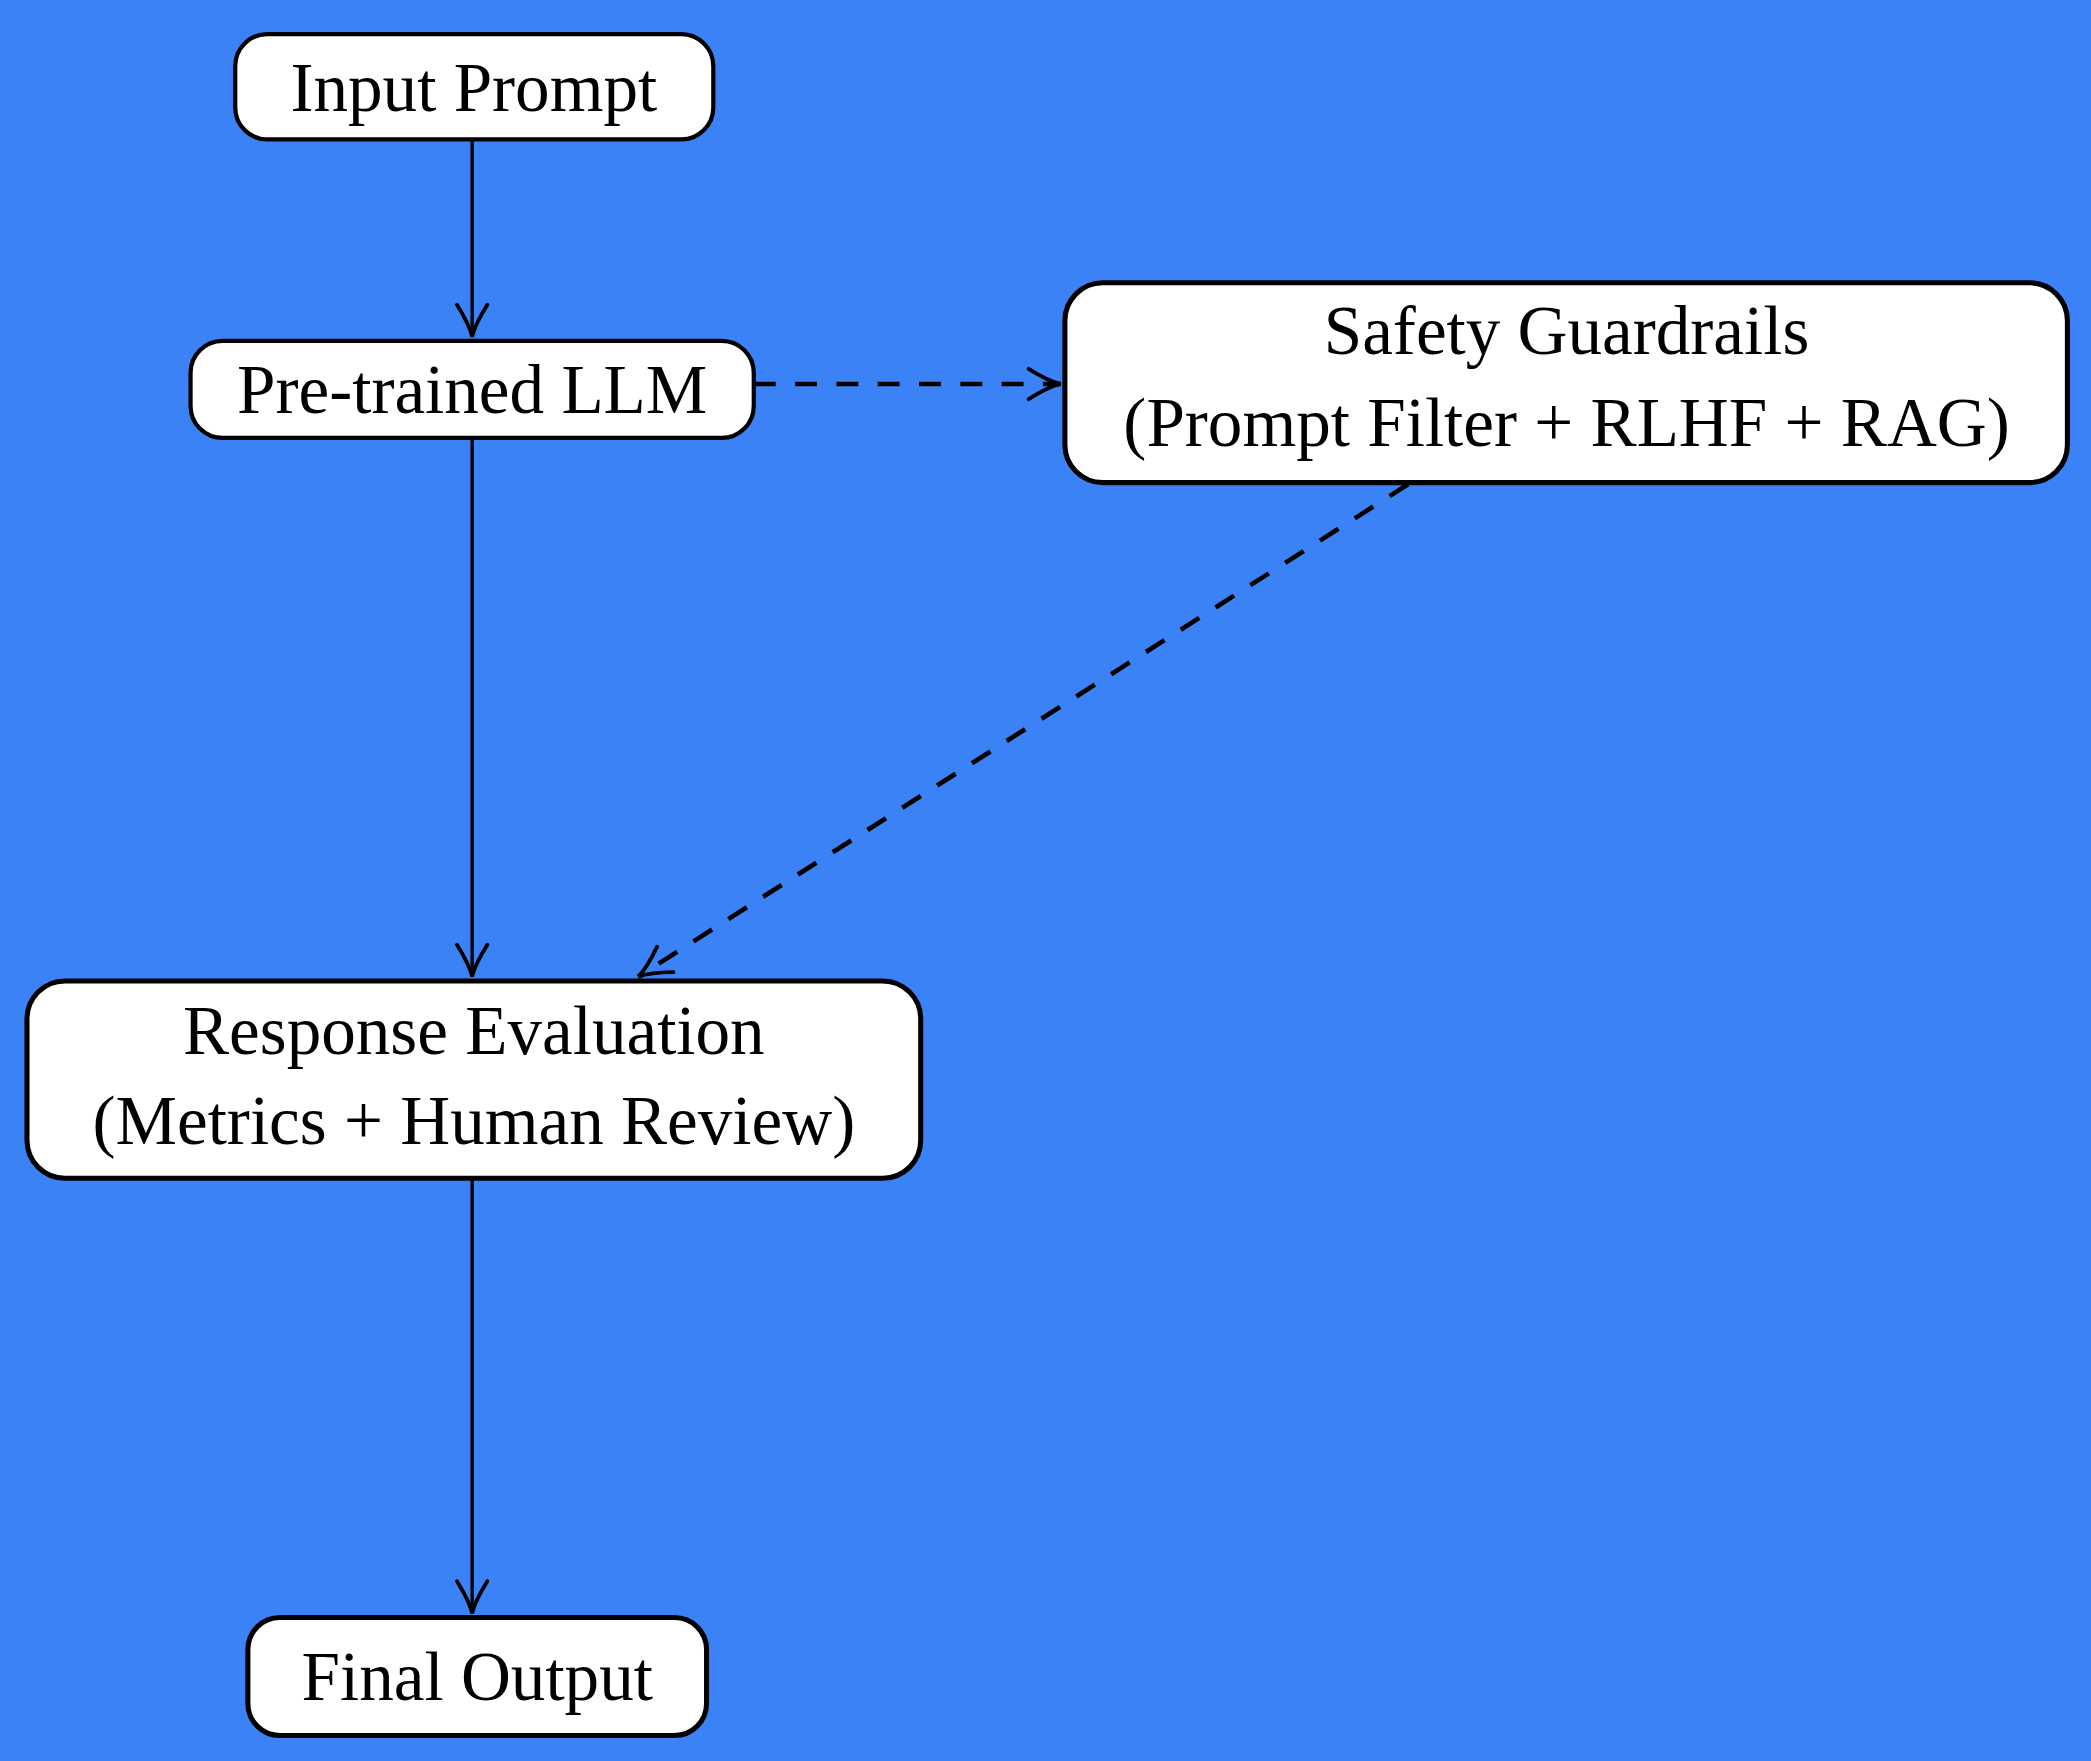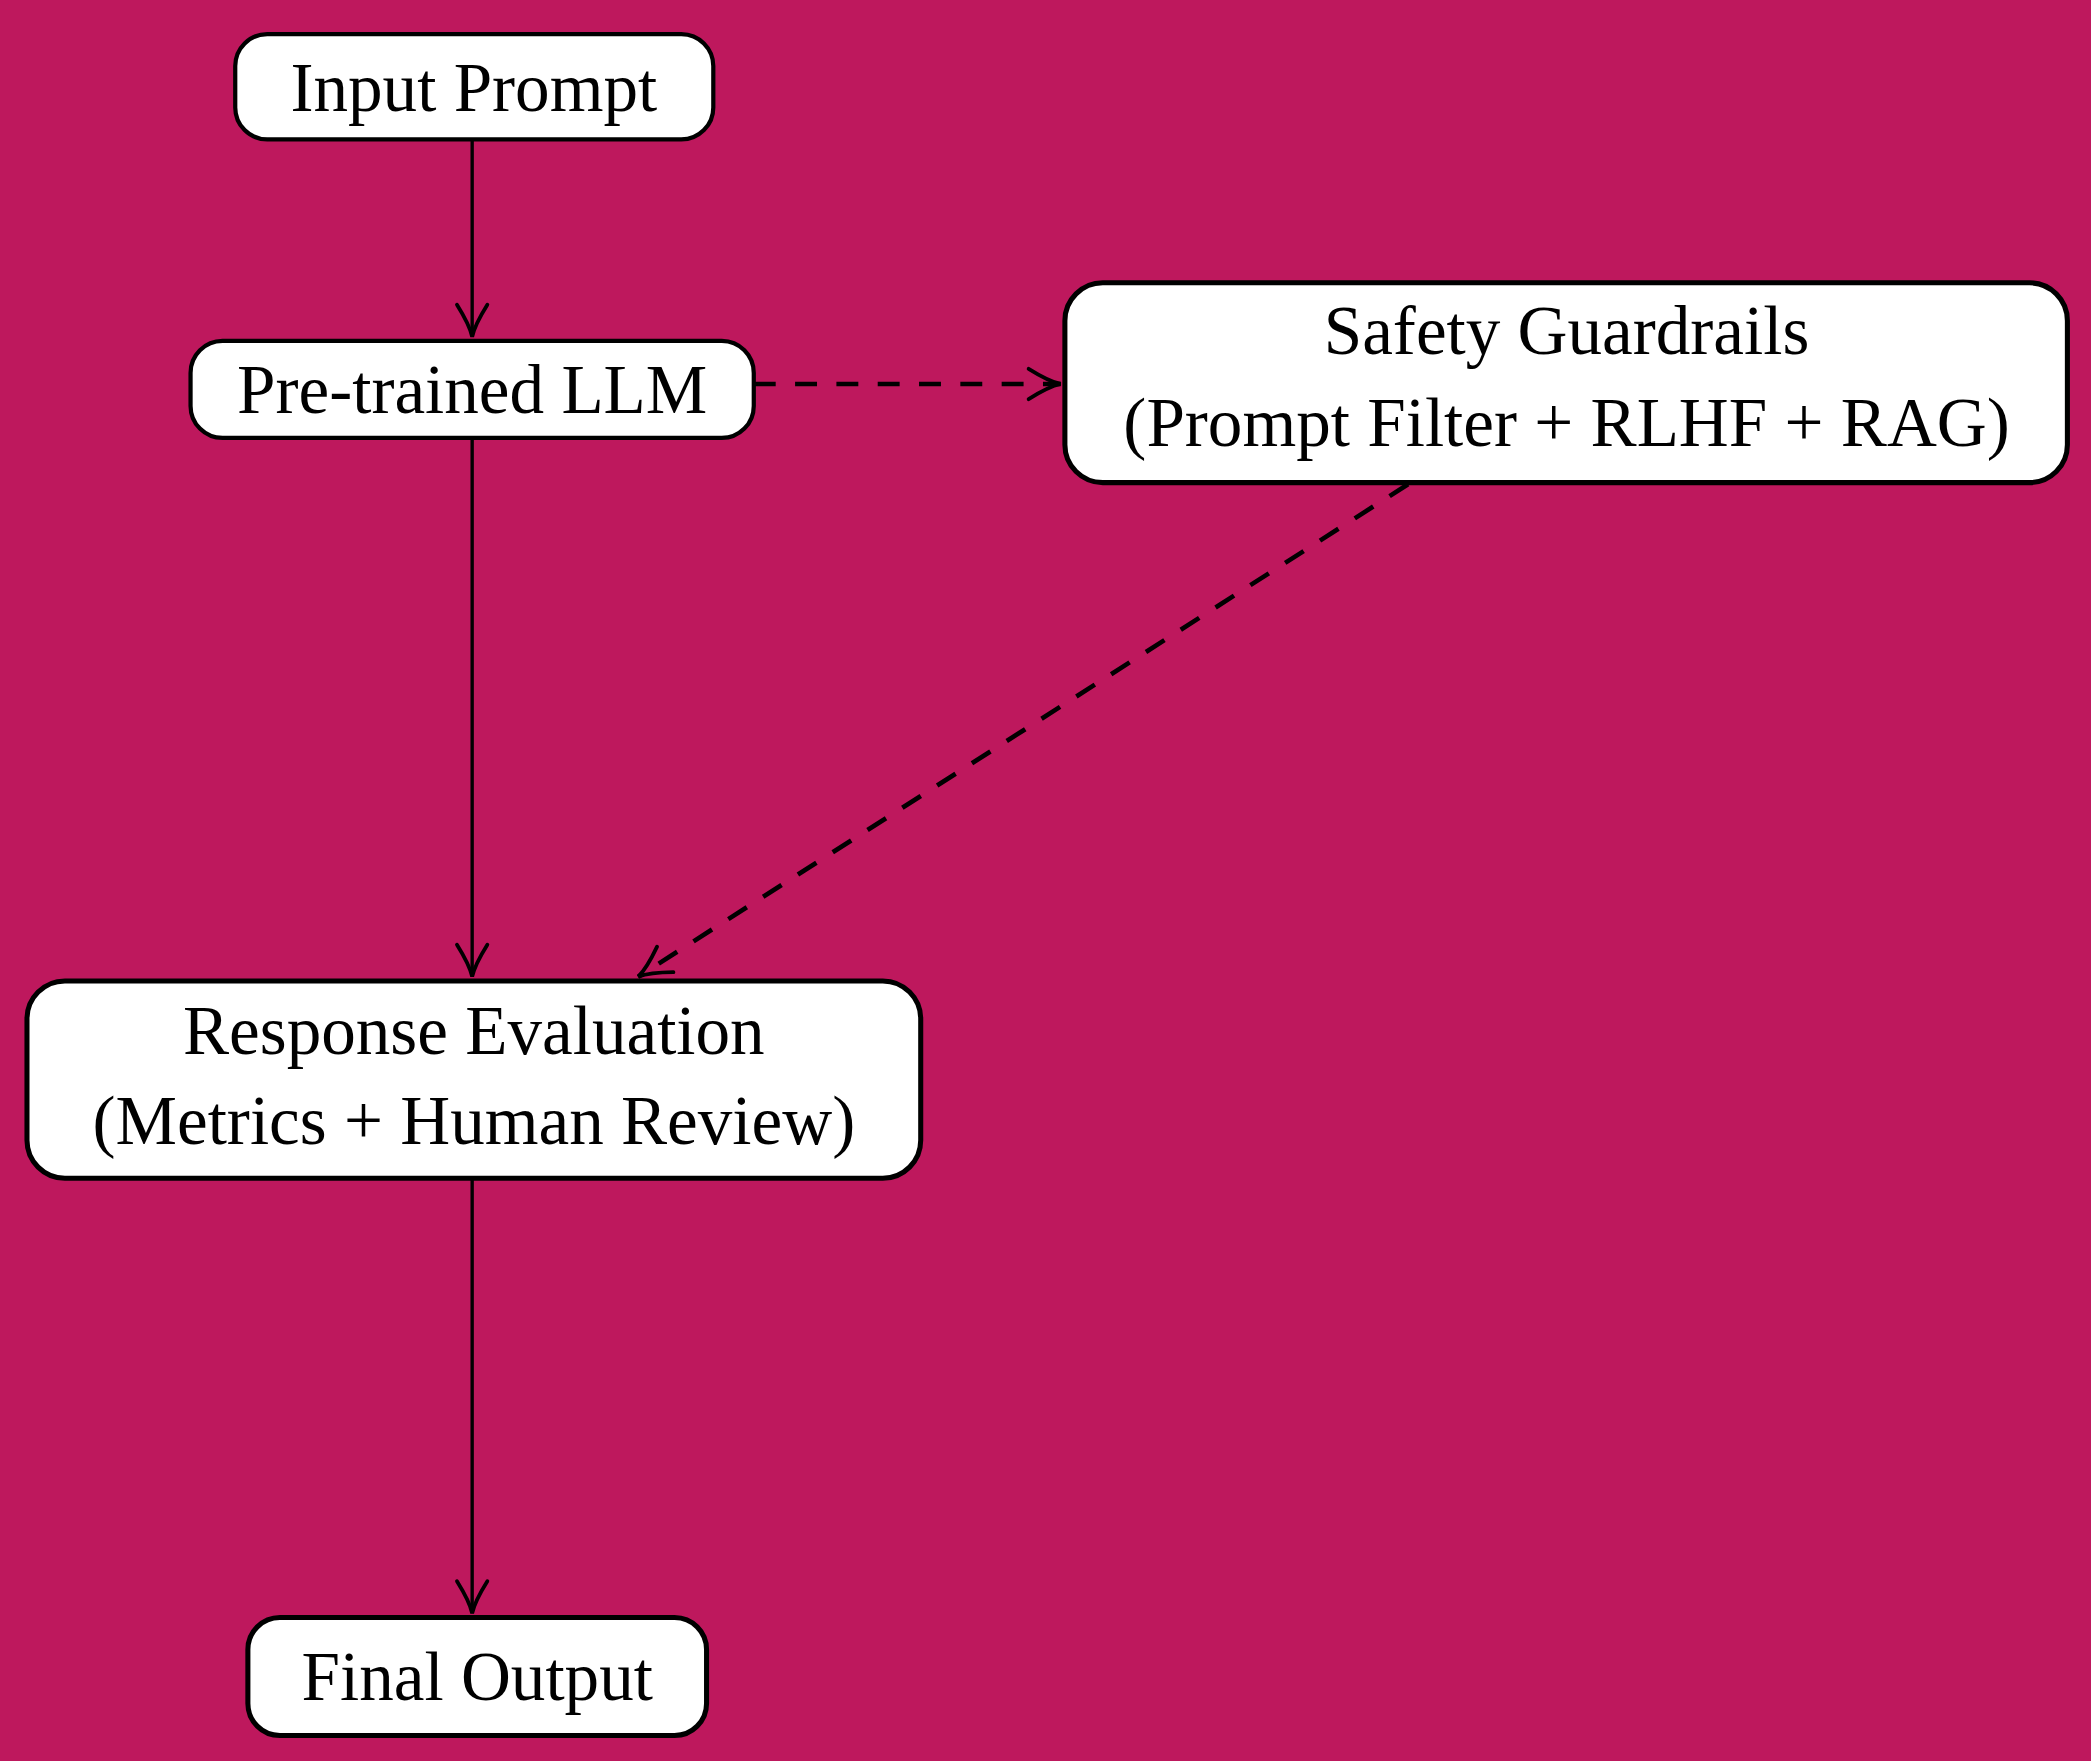--- a/index.html
+++ b/index.html
@@ -3,21 +3,21 @@
 <meta charset="utf-8">
 <style>
   html, body {
     margin: 0;
     padding: 0;
     background: #ffffff;
   }
   .canvas-wrap {
     width: 2091px;
     height: 1762px;
-    background: #be185d;
+    background: #3b82f6;
     overflow: hidden;
   }
   svg.diagram {
     display: block;
     width: 2091px;
     height: 1762px;
   }
   .node-box {
     fill: #ffffff;
     stroke: #000000;

